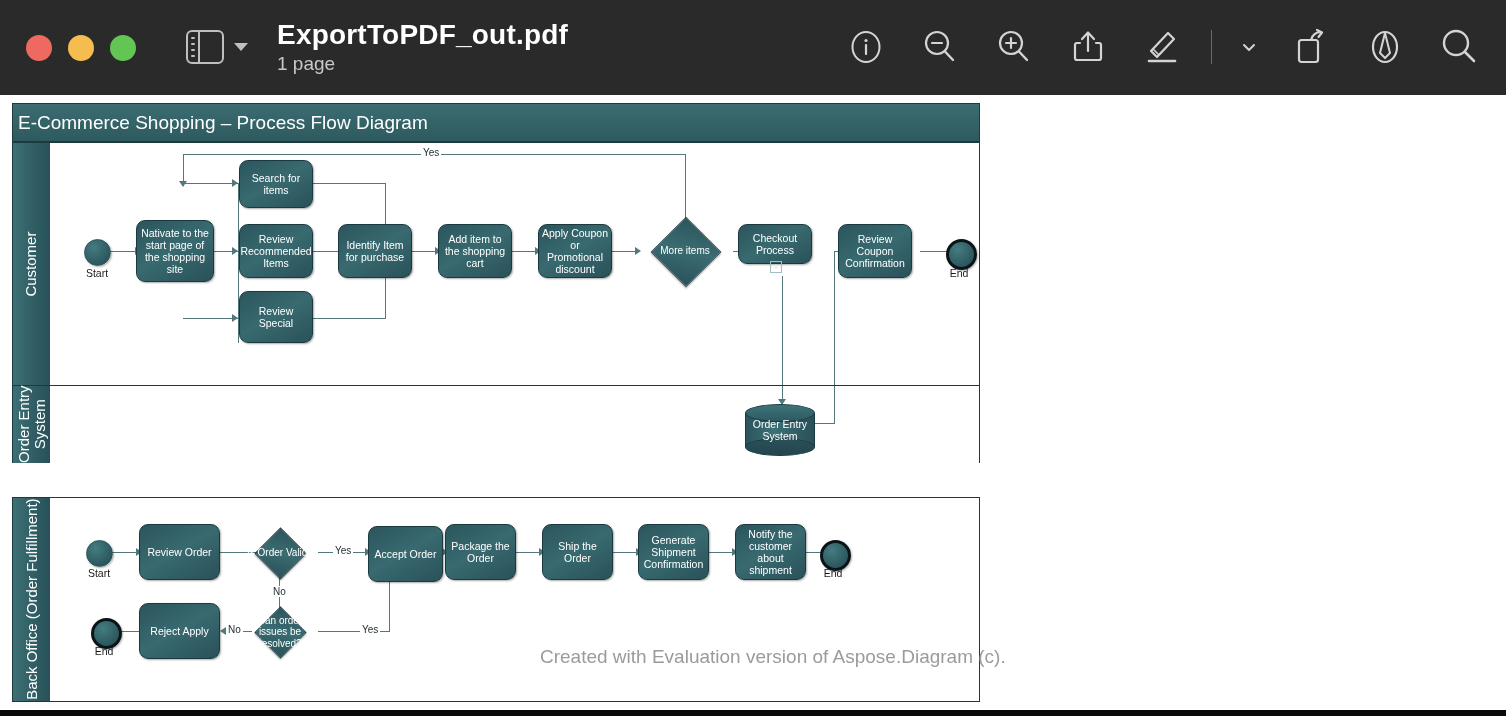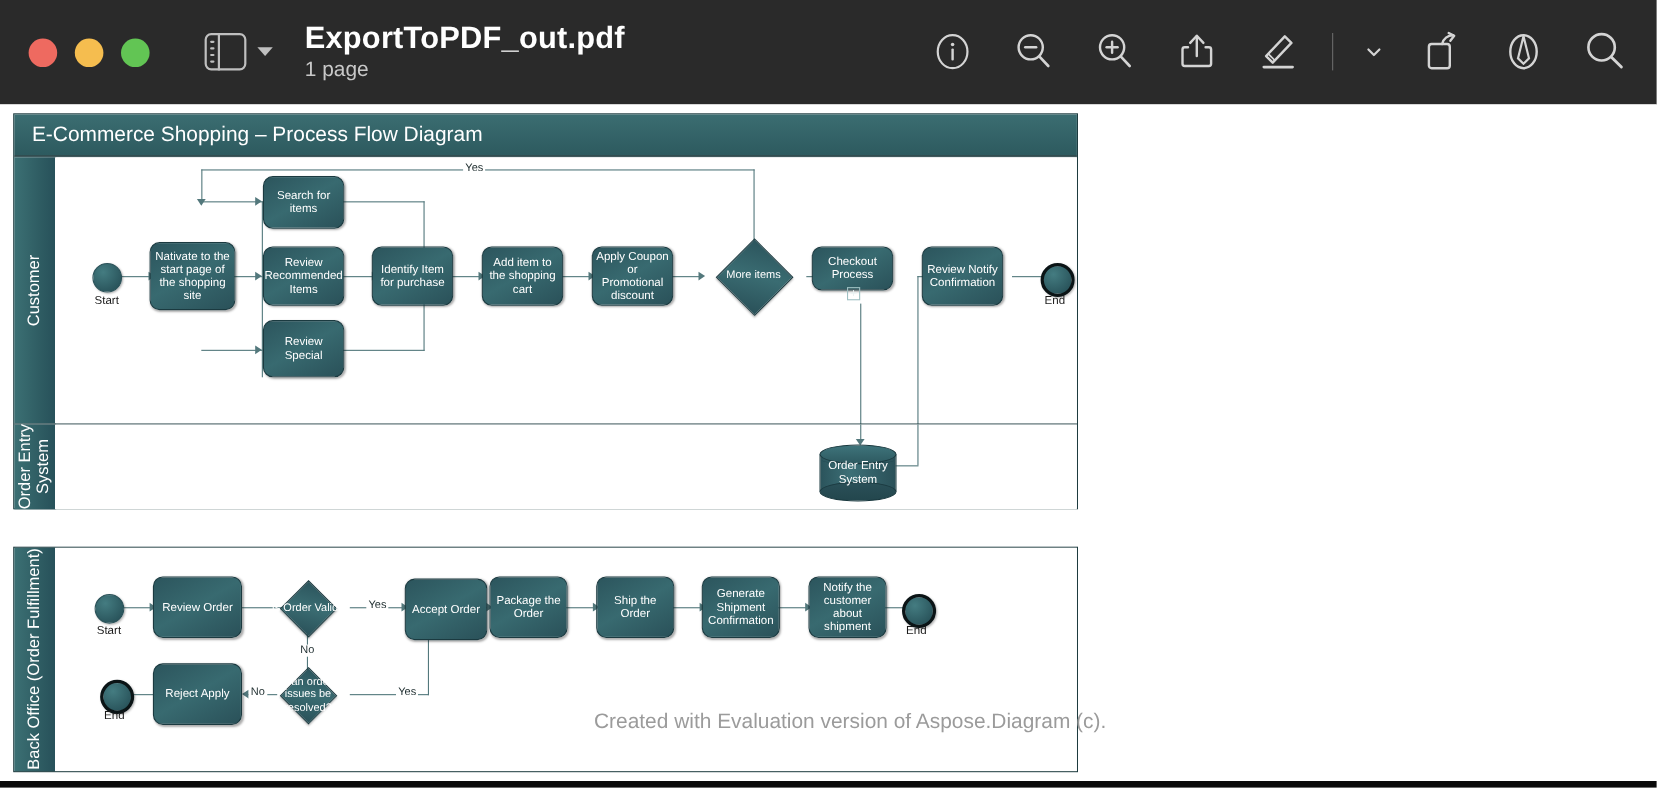--- a/index.html
+++ b/index.html
@@ -47,21 +47,21 @@
 
   
   .diagram{position:absolute;box-sizing:border-box;}
 
   
   #diagram-one{left:12px;top:8px;width:968px;height:360px;border:1.5px solid #1d3b3f;background:#ffffff;}
   .title-band{
     position:absolute;left:0;top:0;width:100%;height:38px;
     background:linear-gradient(180deg,#3b6d71 0%,#2d5a5f 100%);
     border-bottom:1.5px solid #1d3b3f;
-    color:#ffffff;font-size:19px;display:flex;align-items:center;padding-left:16px;box-sizing:border-box;
+    color:#ffffff;font-size:19px;display:flex;align-items:center;padding-left:5px;box-sizing:border-box;
   }
   .lane{position:absolute;left:0;box-sizing:border-box;border-top:1.5px solid #1d3b3f;width:100%;}
   .lane-head{
     position:absolute;left:0;top:0;bottom:0;width:37px;
     background:linear-gradient(90deg,#3c7074 0%,#2f5d63 60%,#27515a 100%);
     border-right:1.5px solid #1d3b3f;
     display:flex;align-items:center;justify-content:center;
   }
   .lane-head span{
     color:#ffffff;font-size:15px;white-space:nowrap;
@@ -308,21 +308,21 @@
             <div class="node" style="left:488px;top:81px;width:74px;height:54px;">Apply Coupon or Promotional discount</div>
 
             <div class="diamond" style="left:611px;top:84px;width:48px;height:48px;"></div>
             <div class="diamond-label" style="left:598px;top:100px;width:74px;height:16px;">More items</div>
 
             <div class="node" style="left:688px;top:81px;width:74px;height:40px;">
               <span>Checkout Process</span>
             </div>
             <div class="plus-marker" style="left:720px;top:118px;">+</div>
 
-            <div class="node" style="left:788px;top:81px;width:74px;height:54px;">Review Notify Confirmation</div>
+            <div class="node" style="left:788px;top:81px;width:74px;height:54px;">Review Coupon Confirmation</div>
 
             <div class="circle end" style="left:896px;top:96px;width:25px;height:25px;"></div>
             <div class="node-caption" style="left:883px;top:124px;width:52px;">End</div>
           </div>
         </div>
 
         <div class="lane" style="top:281px;height:78px;">
           <div class="lane-head">
             <span>Order Entry<br>System</span>
           </div>

